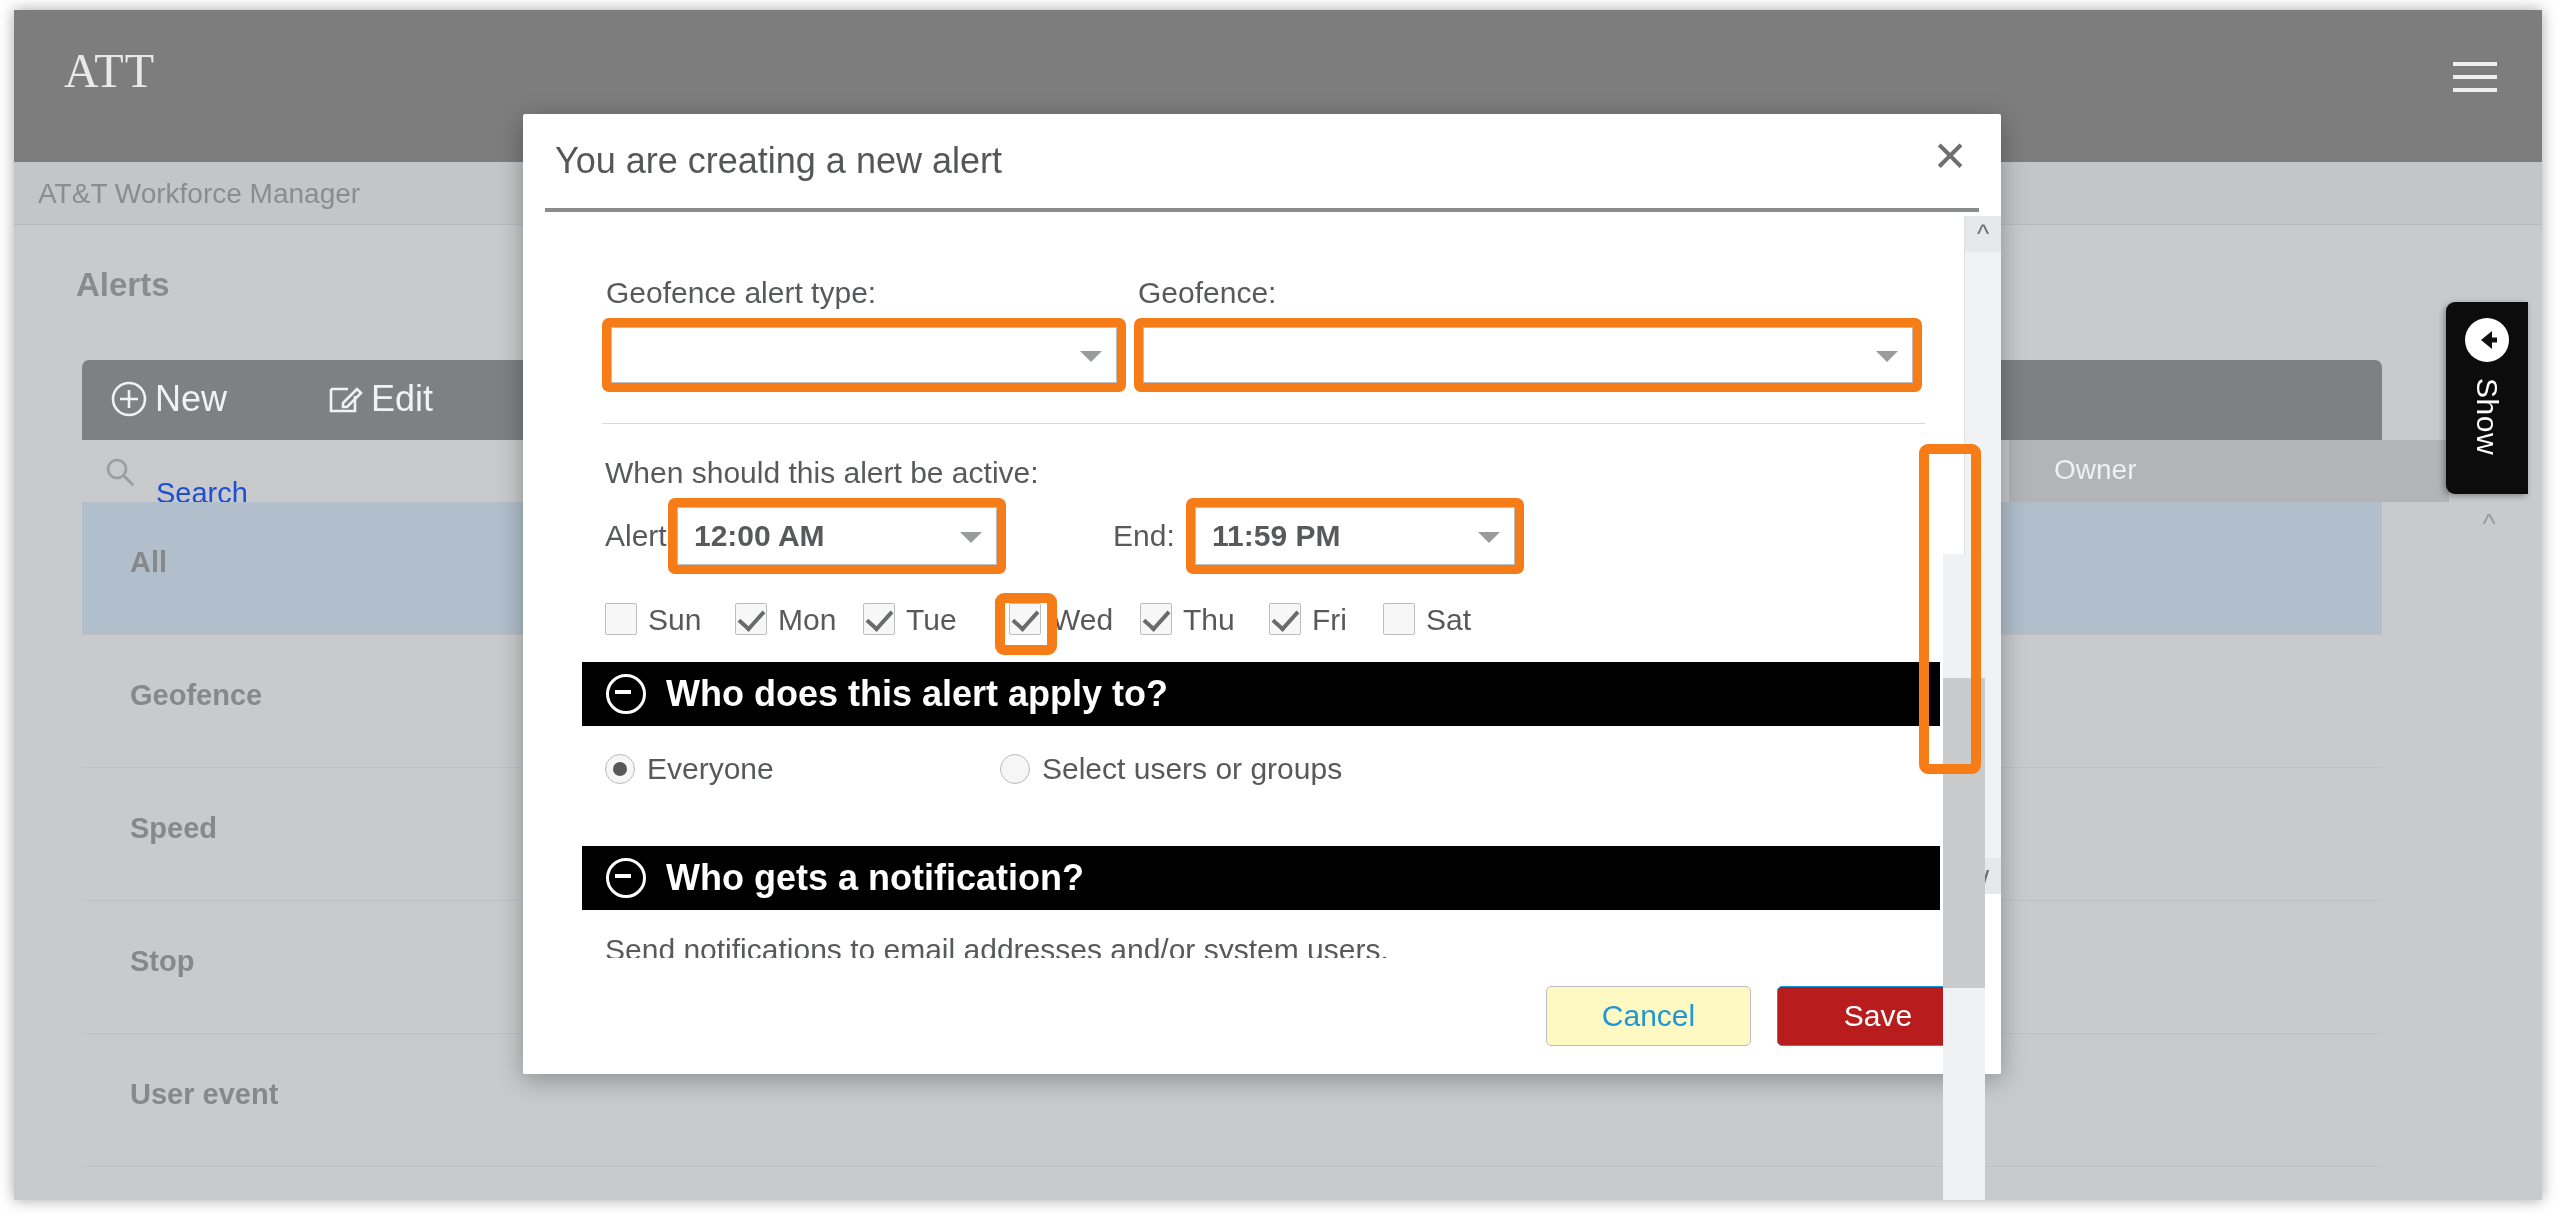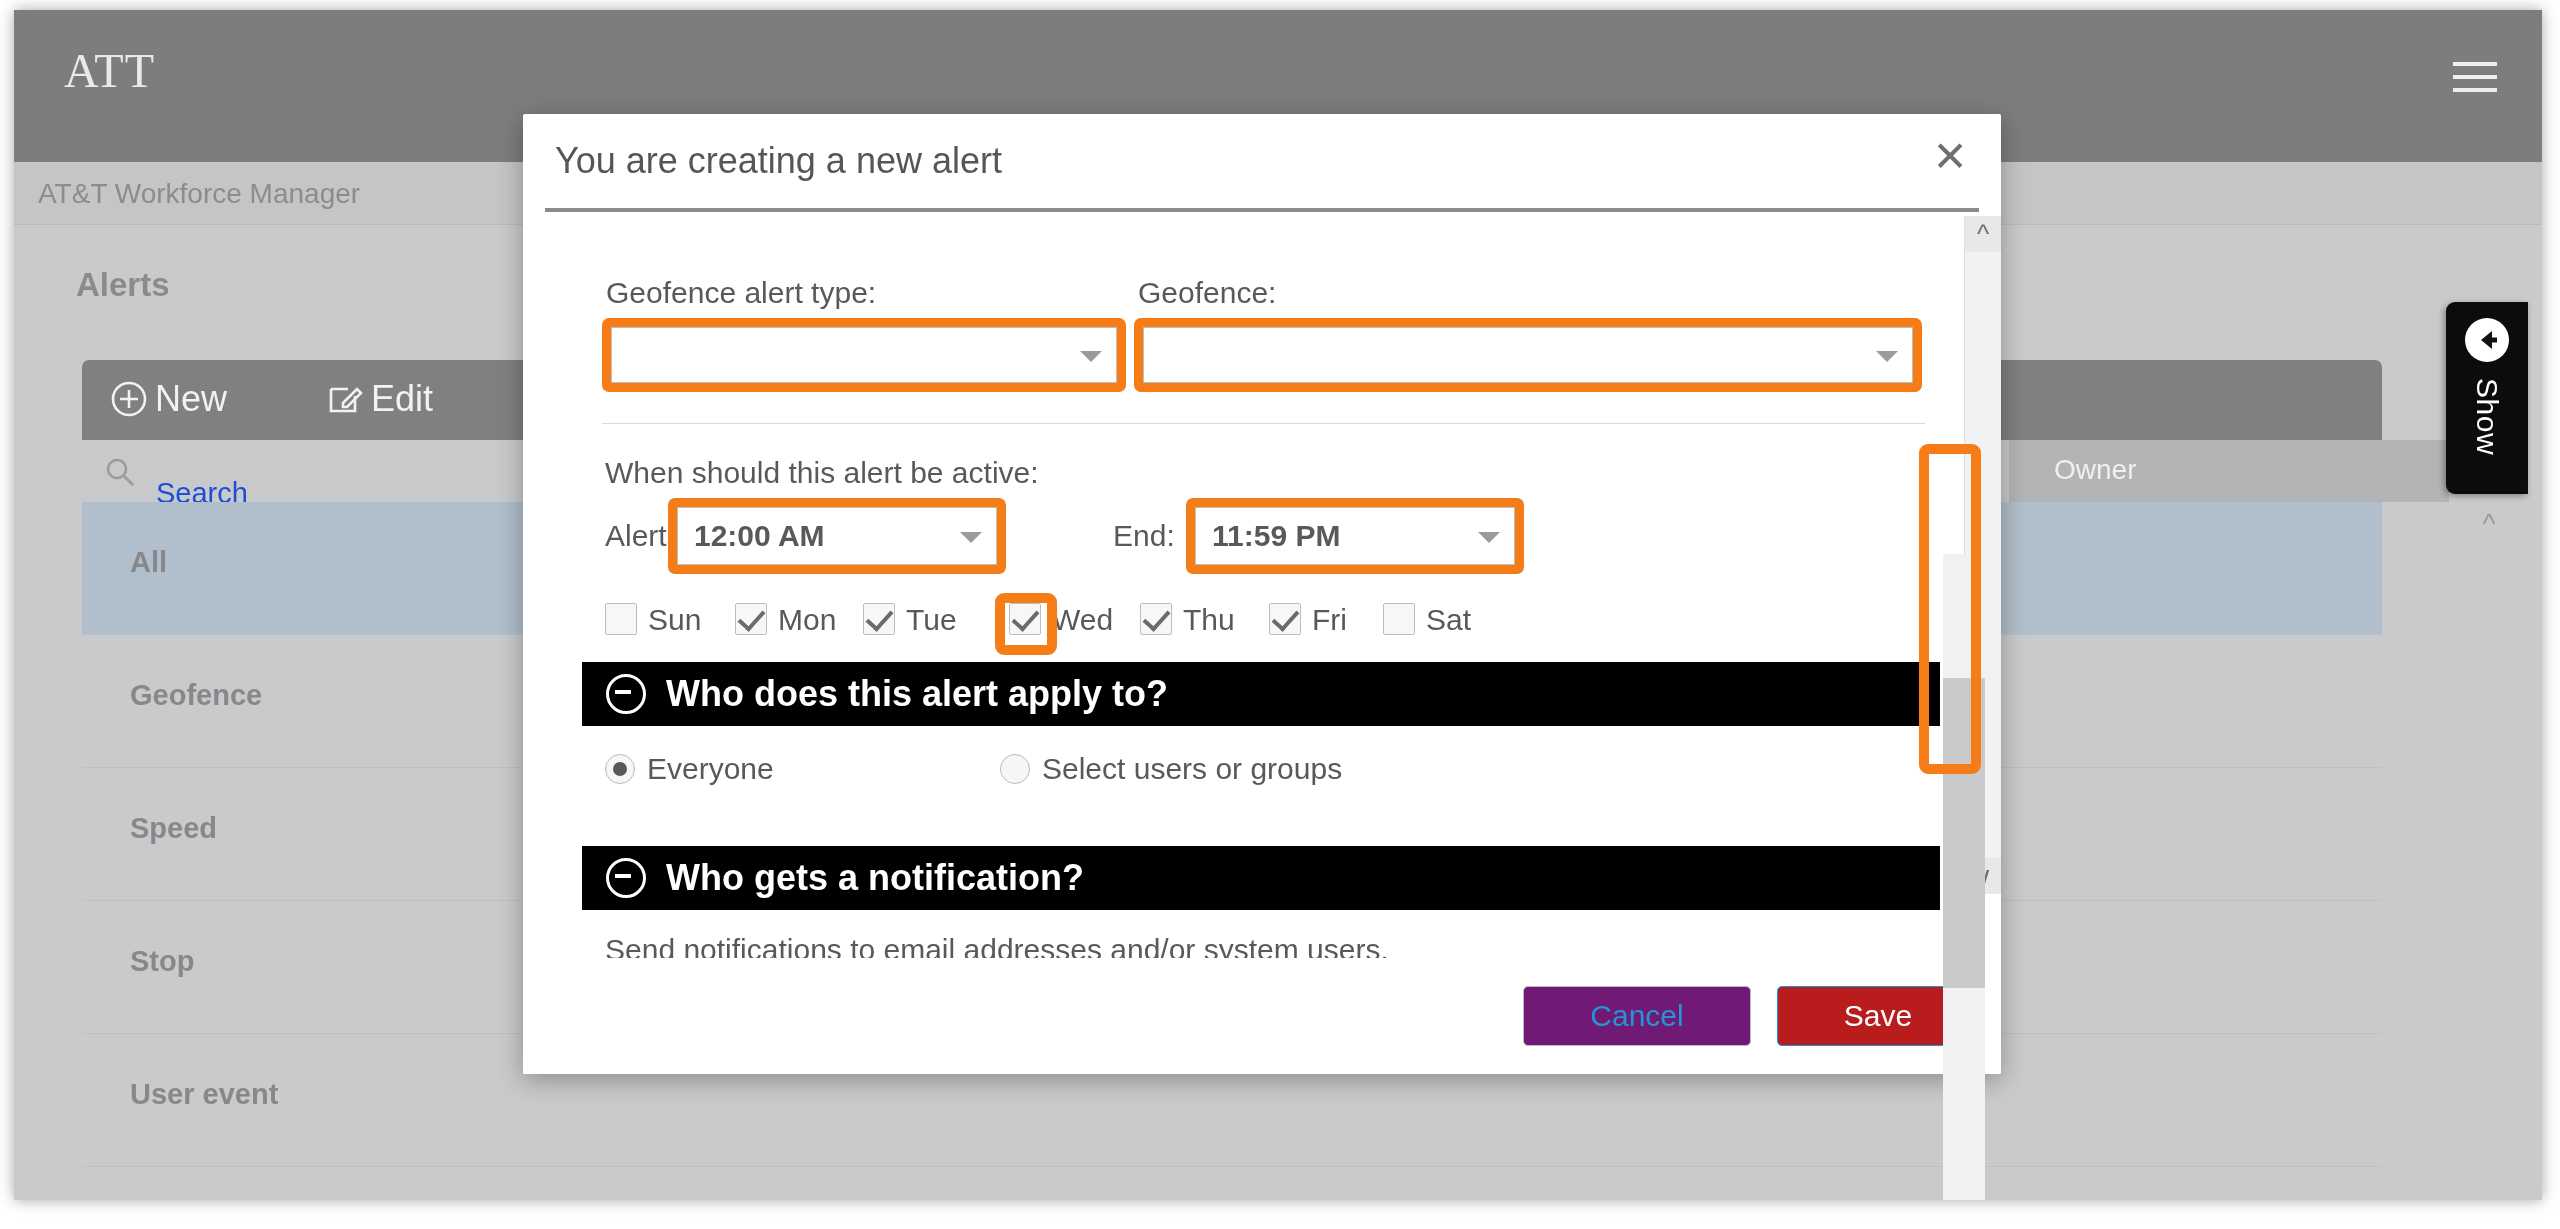--- a/index.html
+++ b/index.html
@@ -327,22 +327,22 @@
   .btn {
     position: absolute; top: 28px;
     height: 60px;
     border-radius: 5px;
     font-size: 30px;
     display: flex; align-items: center; justify-content: center;
     cursor: pointer;
     box-sizing: border-box;
   }
   #btn-cancel {
-    right: 250px; width: 228px;
-    background: #701a75; border: 1px solid #bcbdbe; color: #2196d4;
+    right: 250px; width: 205px;
+    background: #fef9c3; border: 1px solid #bcbdbe; color: #2196d4;
   }
   #btn-save {
     right: 22px; width: 202px;
     background: #b91c1c; border: 1px solid #0d9ddb; color: #ffffff;
   }
   
   #hl-scrollbar {
     position: absolute;
     left: 1919px; top: 444px;
     width: 62px; height: 330px;

